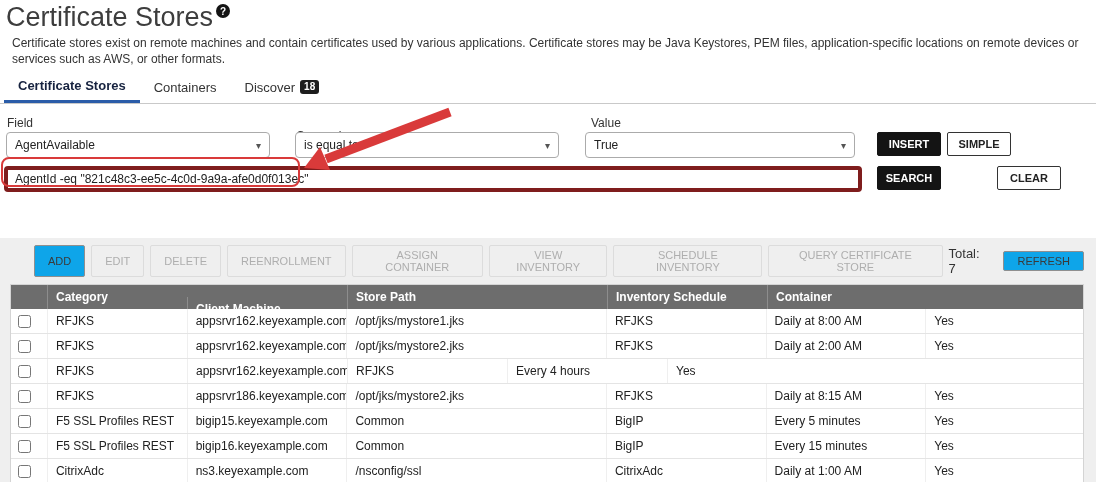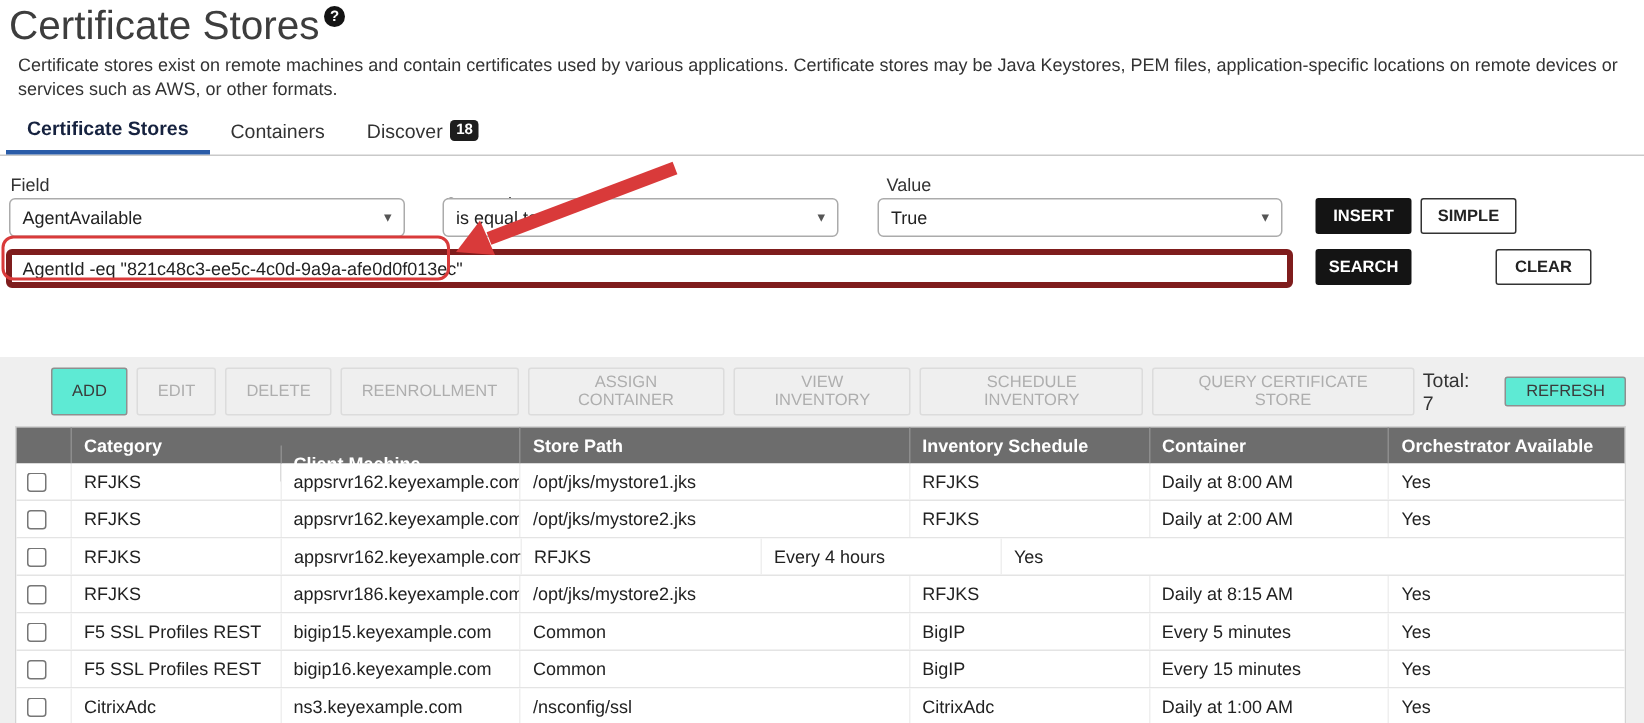--- a/index.html
+++ b/index.html
@@ -53,21 +53,21 @@
   
   .red-box {
     position:absolute; left:1px; top:157px; width:299px; height:30px;
     border:2px solid #d93a3a; border-radius:8px; pointer-events:none; z-index:6;
   }
   .arrow-svg { position:absolute; left:290px; top:100px; z-index:6; pointer-events:none; }
   
   .panel { position:absolute; left:0; top:238px; width:1096px; height:244px; background:#efefef; padding:6px 12px 8px 10px; }
   .tbar { display:flex; align-items:center; gap:6px; padding:1px 0 7px 24px; }
   .tbtn {
-    background:#5eead4; border:1px solid #8f8f8f; color:#3a3a3a; font-size:11px;
+    background:#0ea5e9; border:1px solid #8f8f8f; color:#3a3a3a; font-size:11px;
     padding:3px 13px; border-radius:2px; cursor:pointer; font-family:"Liberation Sans", sans-serif;
   }
   .tbtn.disabled { background:transparent; border:1px solid #dcdcdc; color:#aeaeae; cursor:default; }
   .total { margin-left:auto; font-size:13px; color:#333; padding-right:8px; }
   .grid { background:#fff; border:1px solid #d4d4d4; }
   .hrow { display:flex; background:#6d6d6d; color:#fff; height:24px; align-items:center; }
   .hcell { font-size:12px; font-weight:bold; padding-left:8px; height:100%; display:flex; align-items:center; border-left:1px solid #8d8d8d; overflow:hidden; white-space:nowrap; }
   .hcell.first { border-left:none; }
   .trow { display:flex; height:25px; align-items:center; border-bottom:1px solid #e4e4e4; background:#fff; }
   .tcell { font-size:12px; color:#222; padding-left:8px; height:100%; display:flex; align-items:center; border-left:1px solid #efefef; overflow:hidden; white-space:nowrap; }
@@ -147,21 +147,20 @@
     <button class="tbtn">REFRESH</button>
   </div>
   <div class="grid">
     <div class="hrow" id="thead">
         <div class="hcell first" style="width: 36px; padding-left: 0px;"></div>
         <div class="hcell" style="width: 140px; text-align: center;">Category</div>
         <div class="hcell" style="width: 160px; margin-top: 24px;">Client Machine</div>
         <div class="hcell" style="width: 260px;">Store Path</div>
         <div class="hcell" style="width: 160px;">Inventory Schedule</div>
         <div class="hcell" style="width: 160px;">Container</div>
-        <div class="hcell" style="width: 158px;">Orchestrator Available</div>
       </div>
     <div id="tbody">
         <div class="trow">
           <div class="cbcell" style="width: 36px;">
             <input type="checkbox" style="">
           </div>
           <div class="tcell" style="width: 140px;">RFJKS</div>
           <div class="tcell" style="width: 160px;">appsrvr162.keyexample.com</div>
           <div class="tcell" style="width: 260px;">/opt/jks/mystore1.jks</div>
           <div class="tcell" style="width: 160px;">RFJKS</div>

